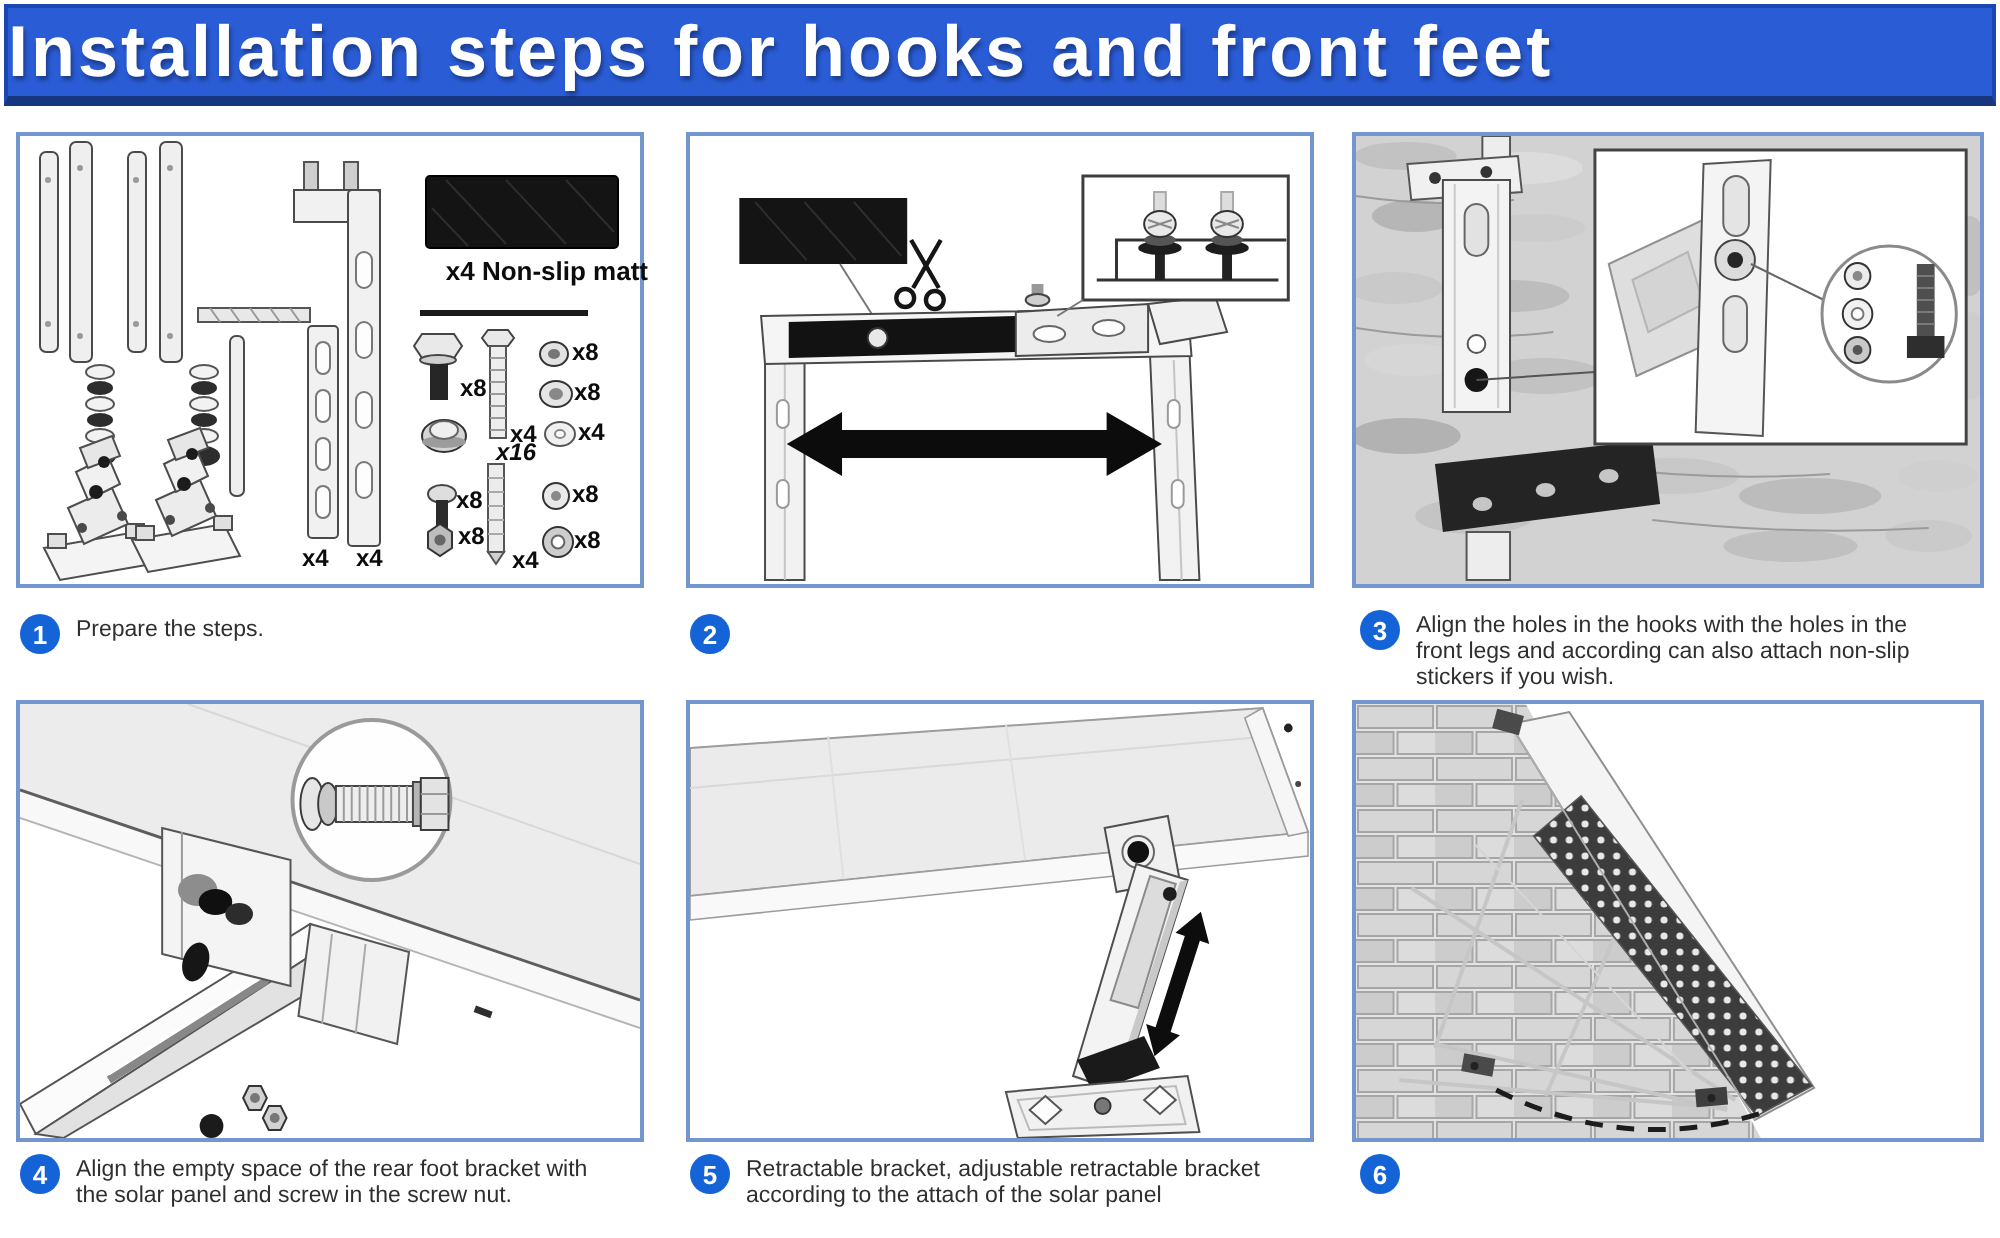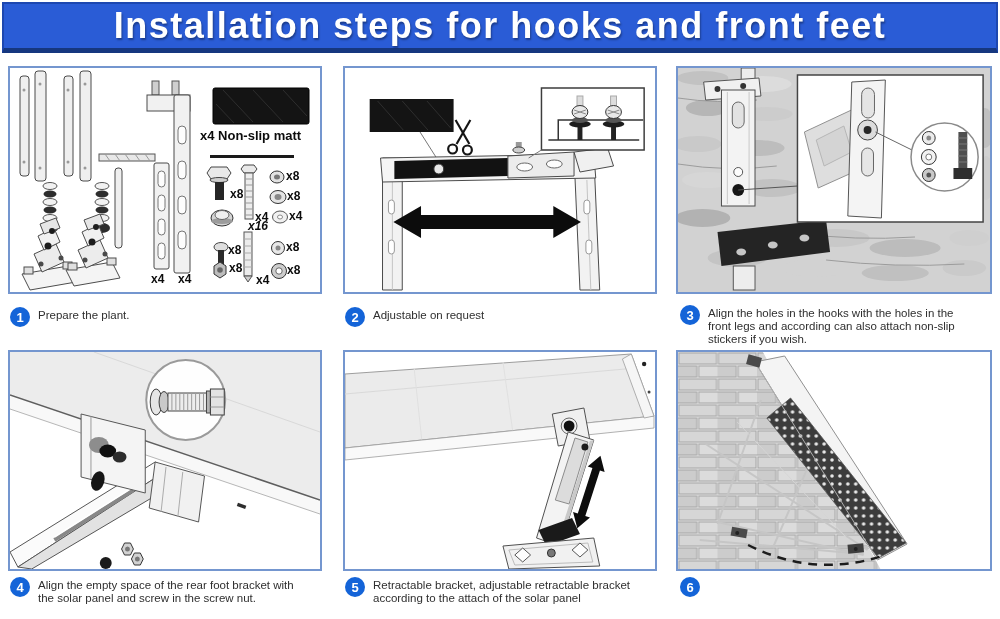--- a/index.html
+++ b/index.html
@@ -1,21 +1,21 @@
 <!DOCTYPE html>
 <html><head>
 <meta charset="utf-8">
 <style>
   * { margin:0; padding:0; box-sizing:border-box; }
   body { background:#fff; font-family:"Liberation Sans", sans-serif; }
   .page { position:relative; width:1000px; height:619px; background:#fff; overflow:hidden; }
 
   .banner { position:absolute; left:2px; top:2px; width:996px; height:51px;
     background:#2a5cd6; border:2px solid #1d47b0; border-bottom:5px solid #16377f;
-    display:flex; align-items:center; justify-content:center; }
+    display:flex; align-items:center; justify-content:flex-start; }
   .banner span { color:#fff; font-weight:bold; font-size:36px; letter-spacing:1.5px;
     text-shadow:1px 2px 2px rgba(0,0,0,.35); white-space:nowrap; }
 
   .panel { position:absolute; background:#fff; border:2px solid #7496cf; }
   #p1 { left:8px;   top:66px;  width:314px; height:228px; }
   #p2 { left:343px; top:66px;  width:314px; height:228px; }
   #p3 { left:676px; top:66px;  width:316px; height:228px; }
   #p4 { left:8px;   top:350px; width:314px; height:221px; }
   #p5 { left:343px; top:350px; width:314px; height:221px; }
   #p6 { left:676px; top:350px; width:316px; height:221px; }
@@ -27,21 +27,21 @@
   #c3 { left:680px; top:305px; }
   #c4 { left:10px;  top:577px; }
   #c5 { left:345px; top:577px; }
   #c6 { left:680px; top:577px; }
   .badge { flex:0 0 auto; width:20px; height:20px; border-radius:50%;
     background:#1464d8; color:#fff; font-weight:bold; font-size:13px;
     display:flex; align-items:center; justify-content:center; }
   .txt { width:266px; font-size:11.5px; line-height:1.12; color:#2f2f2f; padding-top:2px; }
 
   .pl { position:absolute; font-weight:bold; font-size:12px; color:#0c0c0c; white-space:nowrap; }
-  .pl.mat { left:190px; top:60px; width:124px; text-align:left; font-size:13px; }
+  .pl.mat { left:190px; top:60px; width:124px; text-align:right; font-size:13px; }
   .pl.b1 { left:141px; top:204px; } .pl.b2 { left:168px; top:204px; }
   .pl.h1 { left:220px; top:119px; } .pl.h2 { left:245px; top:142px; }
   .pl.h3 { left:276px; top:101px; } .pl.h4 { left:277px; top:121px; }
   .pl.h5 { left:238px; top:151px;font-style:italic; } .pl.h6 { left:279px; top:141px; }
   .pl.h7 { left:218px; top:175px; } .pl.h8 { left:219px; top:193px; }
   .pl.h9 { left:246px; top:205px; } .pl.h10{ left:276px; top:172px; }
   .pl.h11{ left:277px; top:195px; }
 </style>
 </head>
 <body>
@@ -388,25 +388,24 @@
       <rect x="54" y="176" width="16" height="9" fill="#4a4a4a" transform="rotate(10 62 180)"></rect>
       <rect x="172" y="192" width="16" height="9" fill="#3f3f3f" transform="rotate(-5 180 196)"></rect>
       <circle cx="60" cy="181" r="2" fill="#222"></circle>
       <circle cx="180" cy="197" r="2" fill="#222"></circle>
       <path d="M71,193 Q137,226 207,204" stroke="#1c1c1c" stroke-width="2.5" stroke-dasharray="9,7" fill="none"></path>
     </svg>
   </div>
 
   <div class="cap" id="c1">
     <div class="badge">1</div>
-    <div class="txt">Prepare the plant.</div>
+    <div class="txt">Prepare the steps.</div>
   </div>
   <div class="cap" id="c2">
     <div class="badge">2</div>
-    <div class="txt">Adjustable on request</div>
   </div>
   <div class="cap" id="c3">
     <div class="badge">3</div>
     <div class="txt">Align the holes in the hooks with the holes in the front legs and according can also attach non-slip stickers if you wish.</div>
   </div>
   <div class="cap" id="c4">
     <div class="badge">4</div>
     <div class="txt">Align the empty space of the rear foot bracket with the solar panel and screw in the screw nut.</div>
   </div>
   <div class="cap" id="c5">

